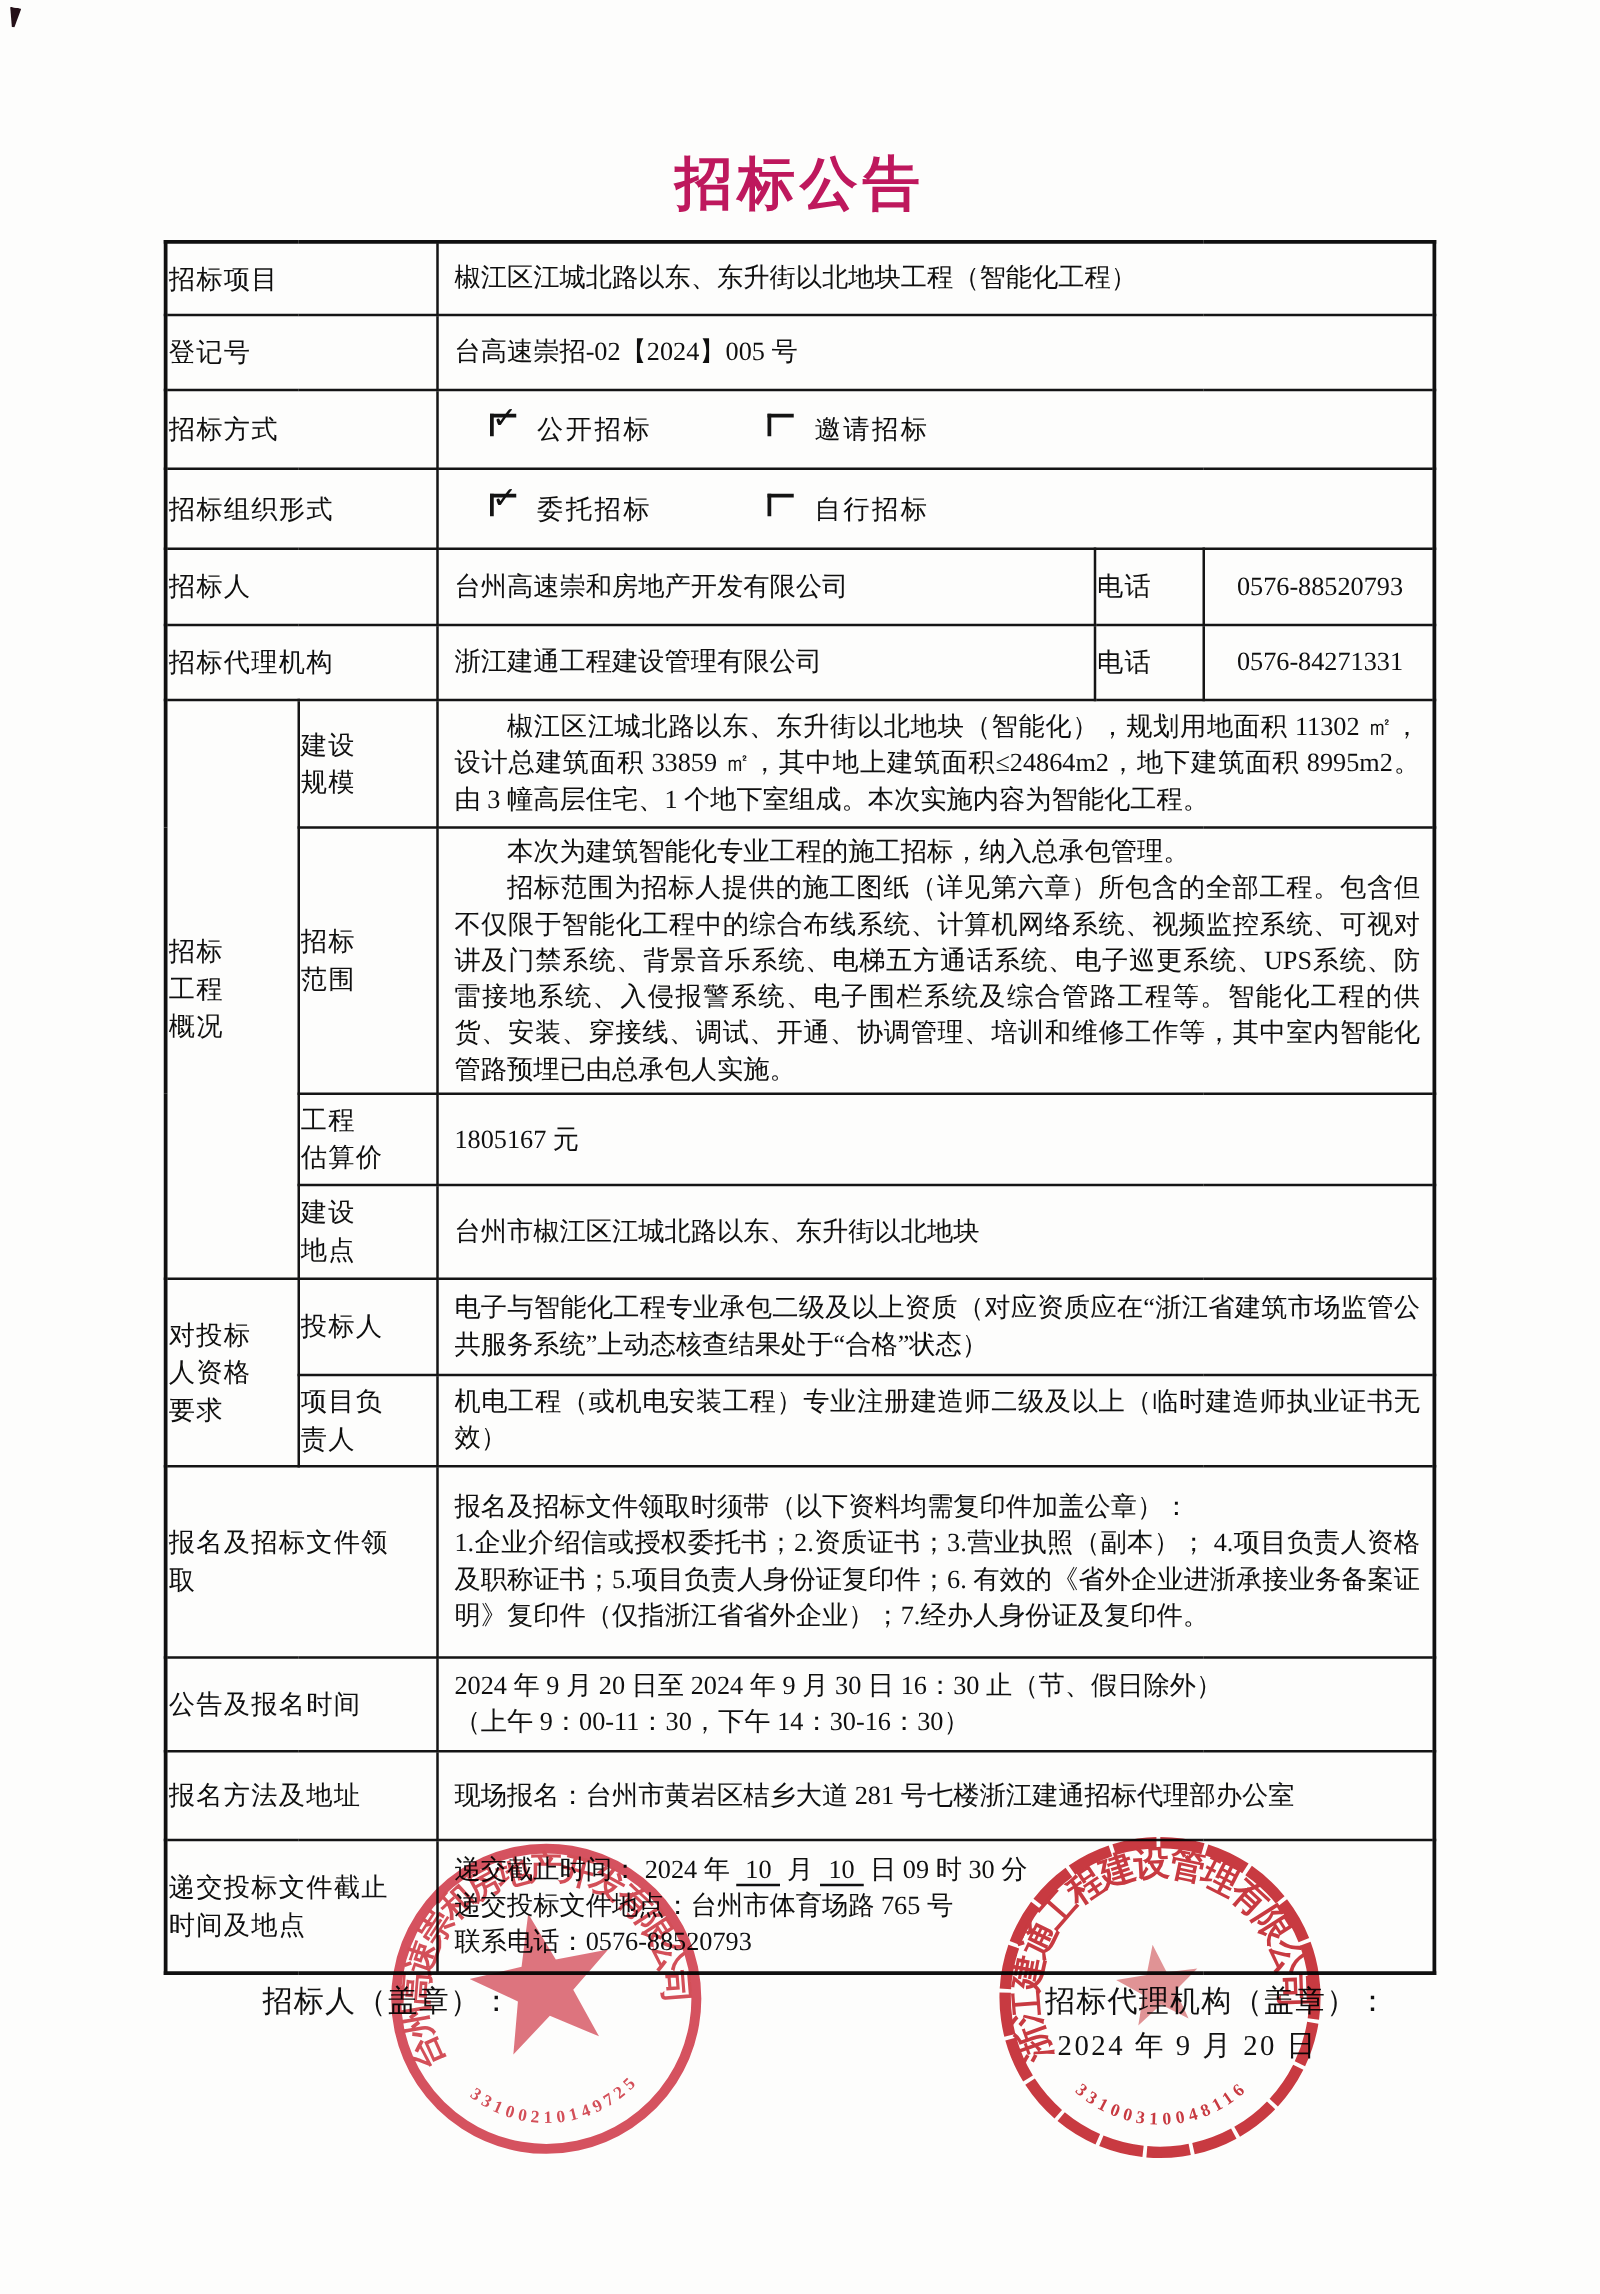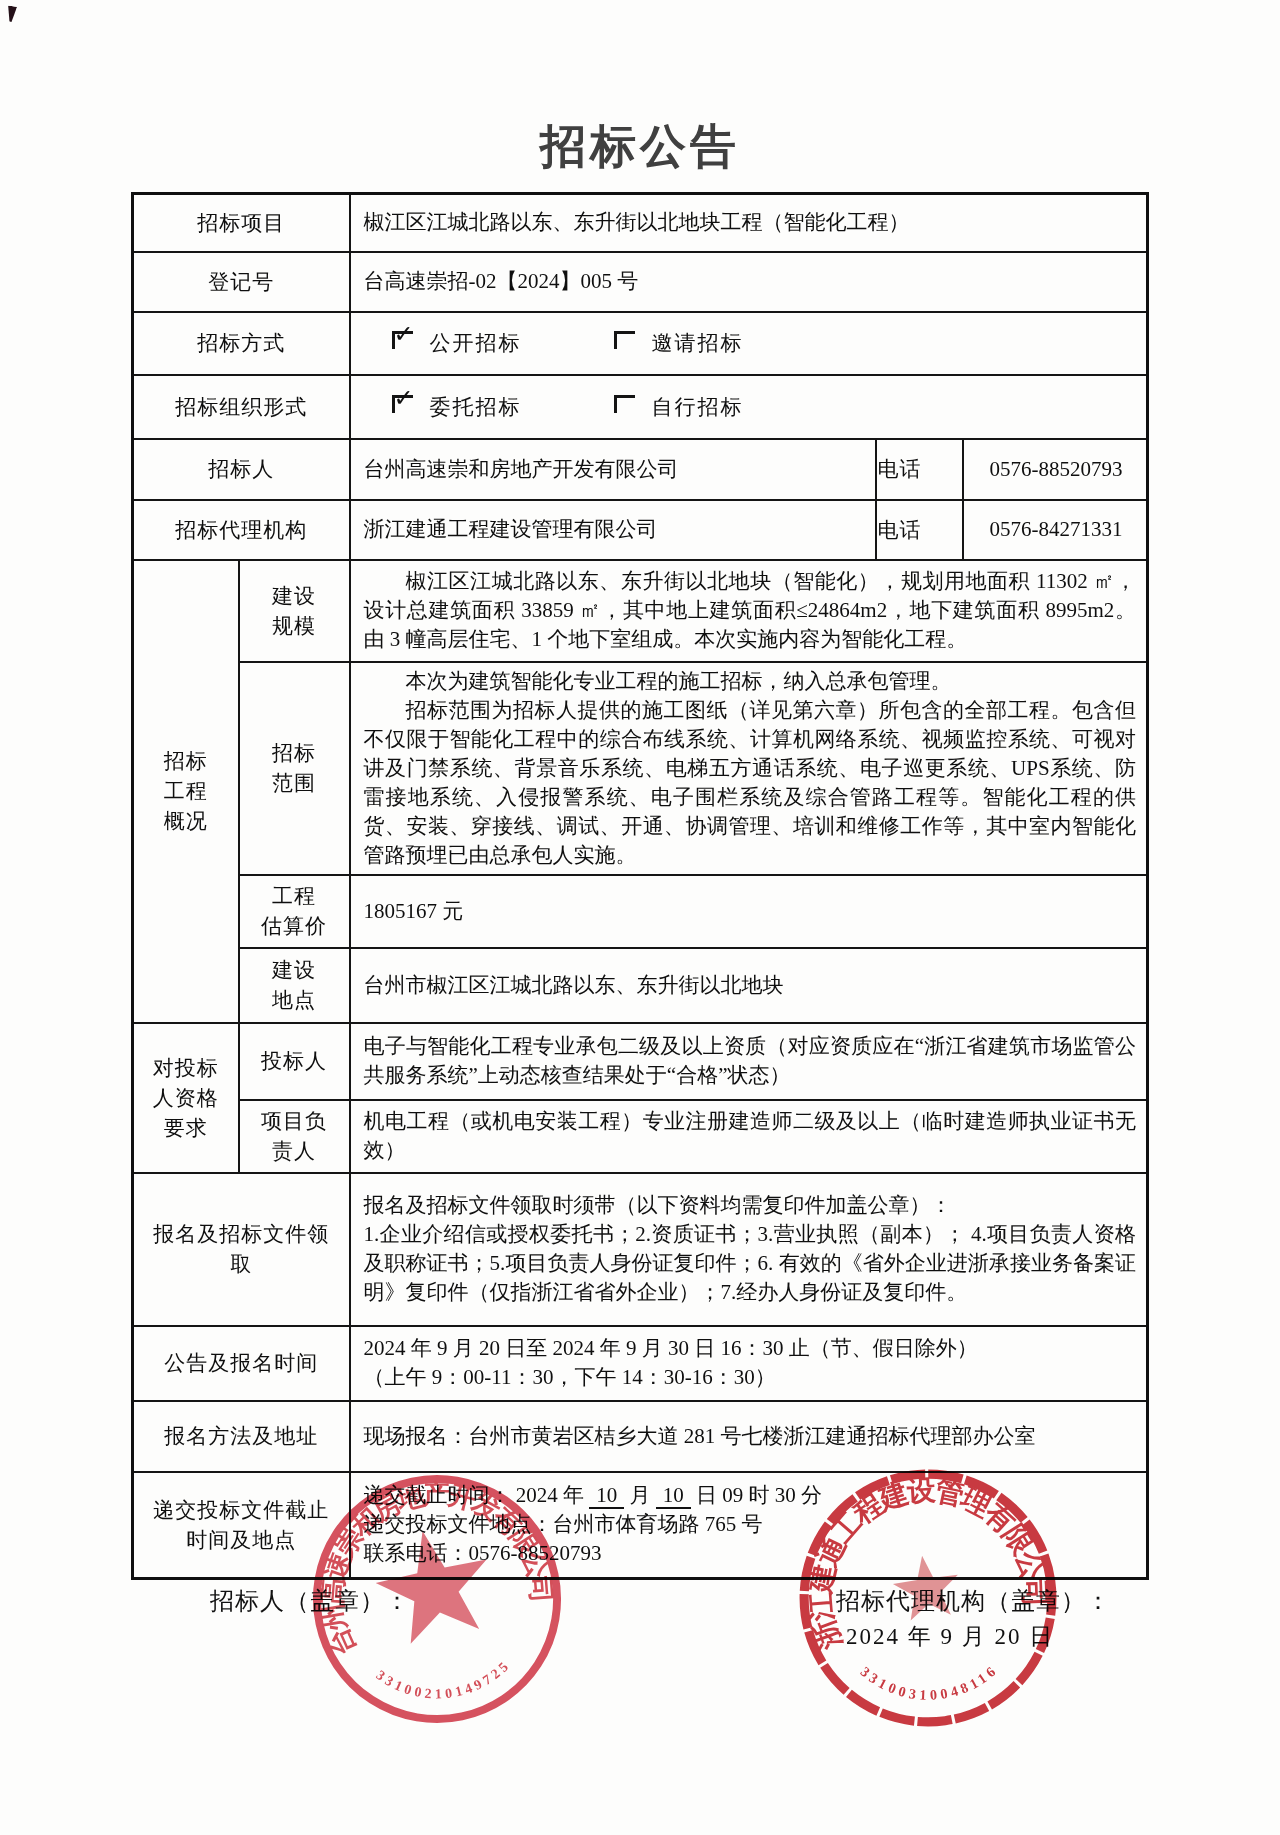--- a/index.html
+++ b/index.html
@@ -4,27 +4,27 @@
 <style>
   html,body{margin:0;padding:0;}
   body{
     width:1280px;height:1835px;position:relative;background:#fdfdfc;
     font-family:"Liberation Serif","DejaVu Serif",serif;
     color:#111;overflow:hidden;
   }
   .artifact{position:absolute;left:7px;top:6px;width:9px;height:16px;background:#241018;
     clip-path:polygon(0 0,100% 0,62% 100%,40% 100%);transform:rotate(8deg);}
   .doc-title{position:absolute;left:0;top:116px;width:100%;text-align:center;
-    font-size:46px;font-weight:700;letter-spacing:4px;color:#404040;}
+    font-size:46px;font-weight:700;letter-spacing:4px;color:#be185d;}
   table.doc{position:absolute;left:131px;top:192px;width:1015px;
     border-collapse:collapse;table-layout:fixed;}
   table.doc td{border:2.4px solid #151515;vertical-align:middle;
     font-size:21px;color:#0f0f0f;}
   table.doc{border:3px solid #101010;}
-  td.lbl{text-align:center;white-space:pre-line;line-height:30px;letter-spacing:1px;}
+  td.lbl{white-space:pre-line;line-height:30px;letter-spacing:1px;}
   td.val{padding:4px 10px 4px 13px;line-height:29px;}
   td.val-top{vertical-align:middle;padding-left:13px;}
   .para{text-indent:2em;text-align:justify;margin:0;line-height:29px;}
   .plain{margin:0;line-height:29px;text-align:justify;}
   
   tr.r1{height:58px}tr.r2{height:60px}tr.r3{height:63px}tr.r4{height:64px}
   tr.r5{height:61px}tr.r6{height:60px}tr.r7{height:102px}tr.r8{height:210px}
   tr.r9{height:73px}tr.r10{height:75px}tr.r11{height:77px}tr.r12{height:73px}
   tr.r13{height:153px}tr.r14{height:75px}tr.r15{height:71px}tr.r16{height:107px}
   

